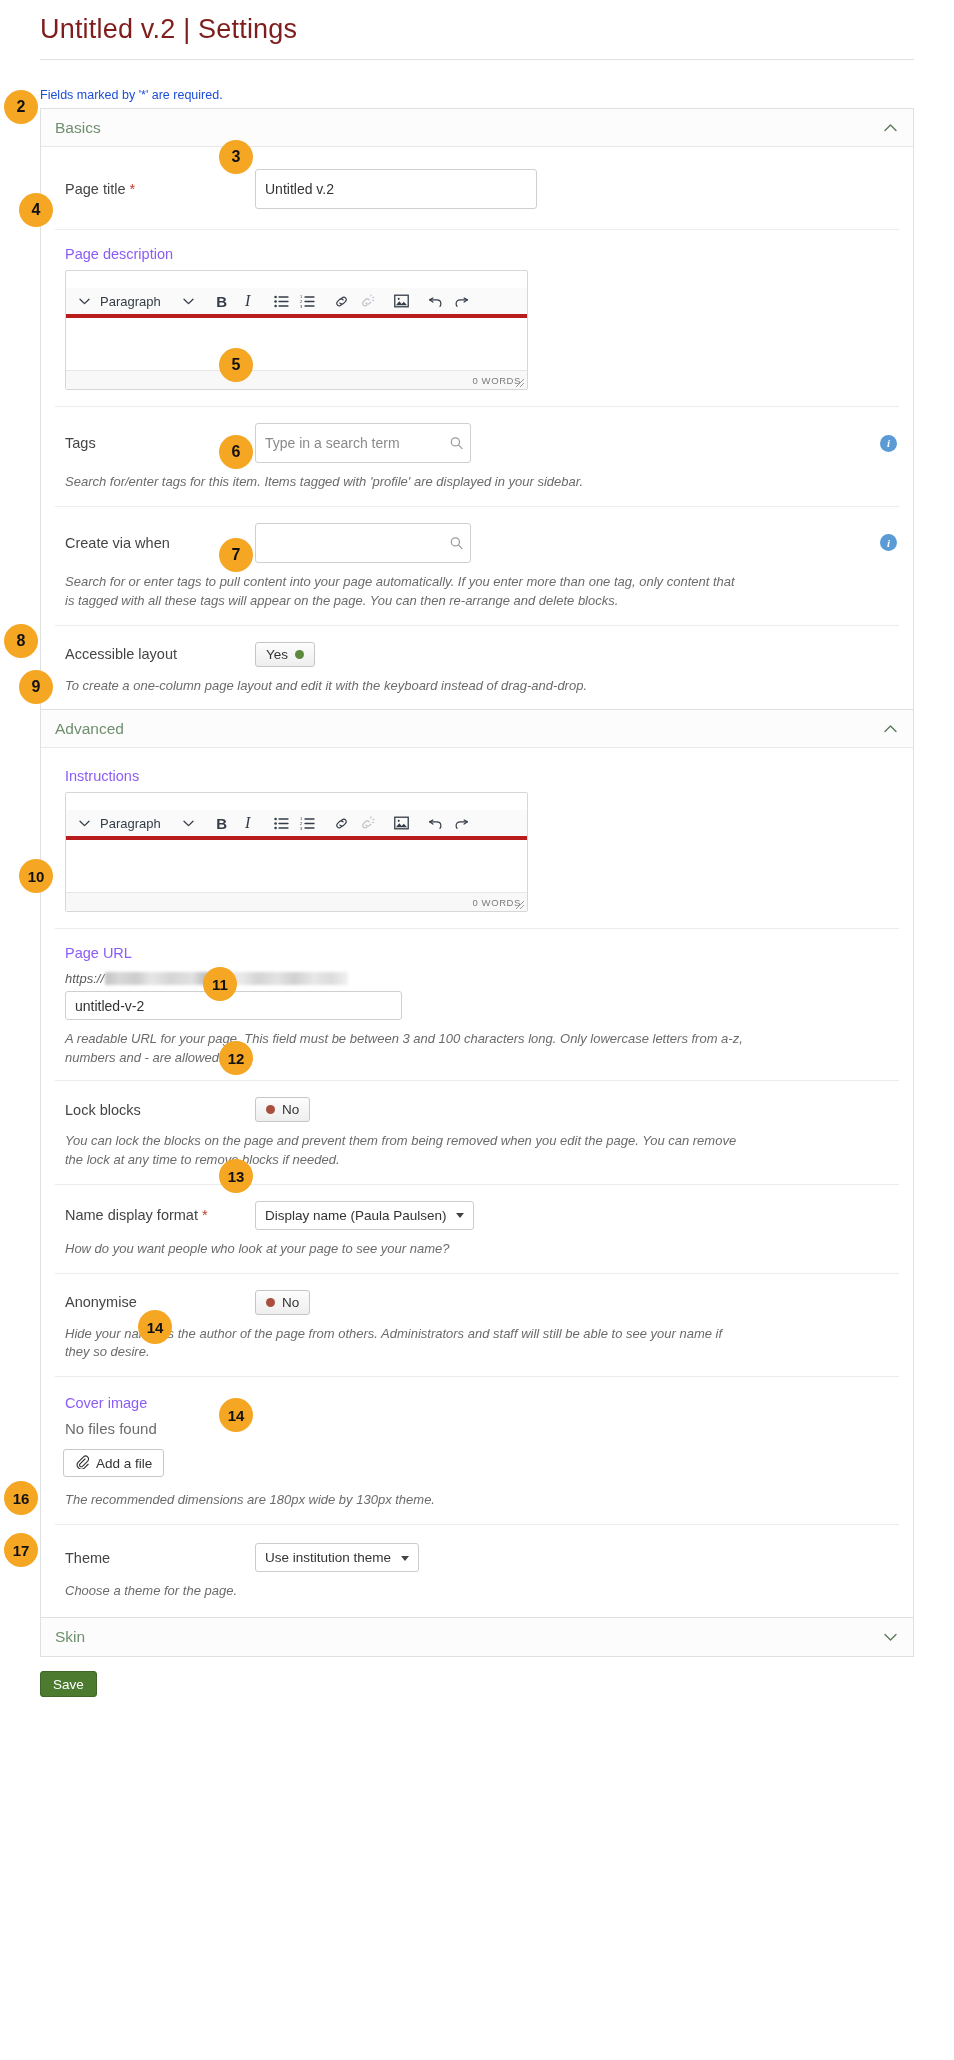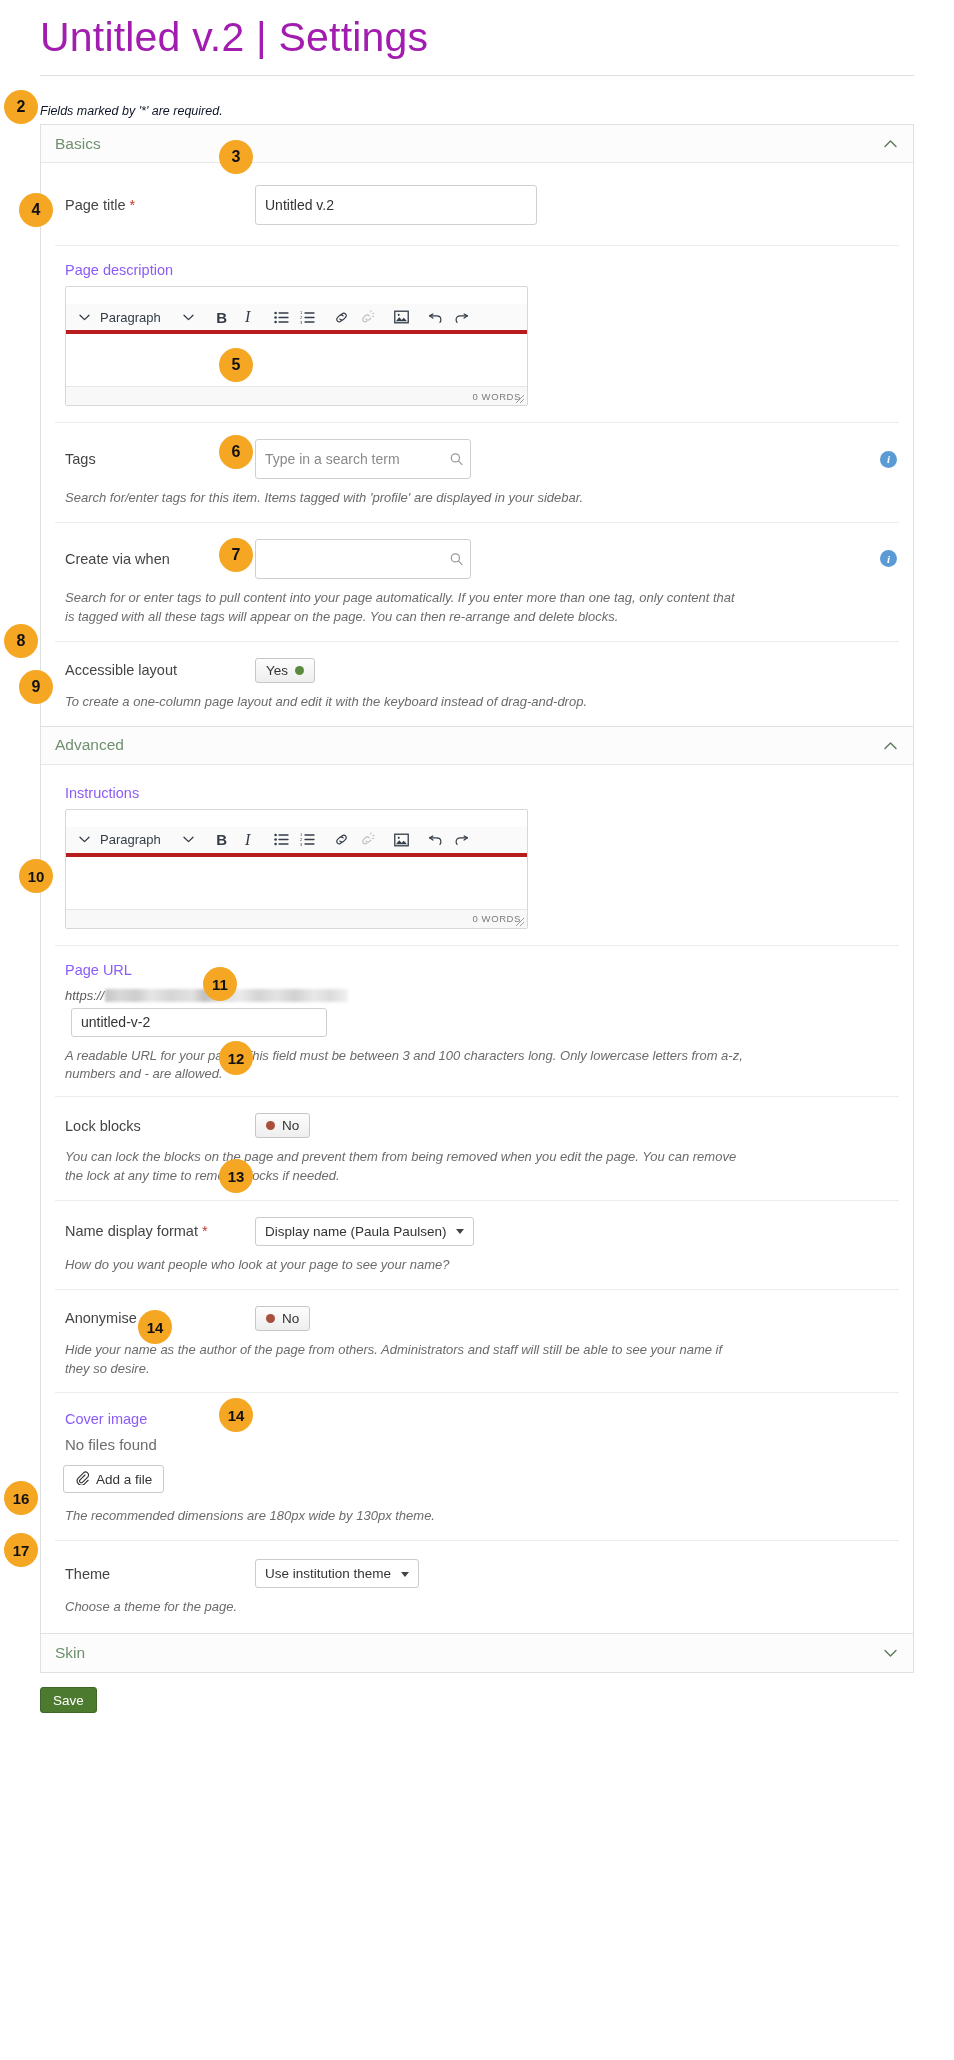--- a/index.html
+++ b/index.html
@@ -12,34 +12,33 @@
     color: #333333;
     font-size: 14.5px;
     position: relative;
   }
 
   
   .page-head {
     padding: 14px 40px 0 40px;
   }
   .page-title {
-    font-size: 41px;
+    font-size: 27px;
     font-weight: 400;
-    color: #a21caf;
+    color: #7f1d1d;
     letter-spacing: 0.2px;
     line-height: 1.15;
     margin: 0;
     padding-bottom: 14px;
     border-bottom: 1px solid #dfdfdf;
   }
 
   .required-note {
-    font-style: italic;
     font-size: 12.5px;
-    color: #0f172a;
+    color: #1d4ed8;
     margin: 28px 0 6px 40px;
   }
 
   
   .panel {
     margin: 0 40px;
     border: 1px solid #e0e0e0;
     background: #fff;
   }
   .panel + .panel { border-top: none; }
@@ -268,21 +267,21 @@
     margin-left: 1px;
     background:
       linear-gradient(90deg,
         #b9b9b9 0%, #d2d2d2 6%, #c4c4c4 13%, #e2e2e2 19%,
         #cfcfcf 27%, #dcdcdc 36%, #b5b5b5 41%, #d8d8d8 48%,
         #e6e6e6 56%, #cdcdcd 63%, #dfdfdf 71%, #c9c9c9 78%,
         #e4e4e4 86%, #d6d6d6 93%, #efefef 100%);
     filter: blur(1.6px);
     opacity: .85;
   }
-  #page-url-input { width: 256px; margin: 5px 0 0 16px; height: 29px; }
+  #page-url-input { width: 337px; margin: 5px 0 0 10px; height: 29px; }
 
   
   .stack-label {
     padding-left: 10px;
     font-size: 14.5px;
     color: #8b5cf6;
   }
   .nofiles {
     padding-left: 10px;
     margin-top: 9px;

